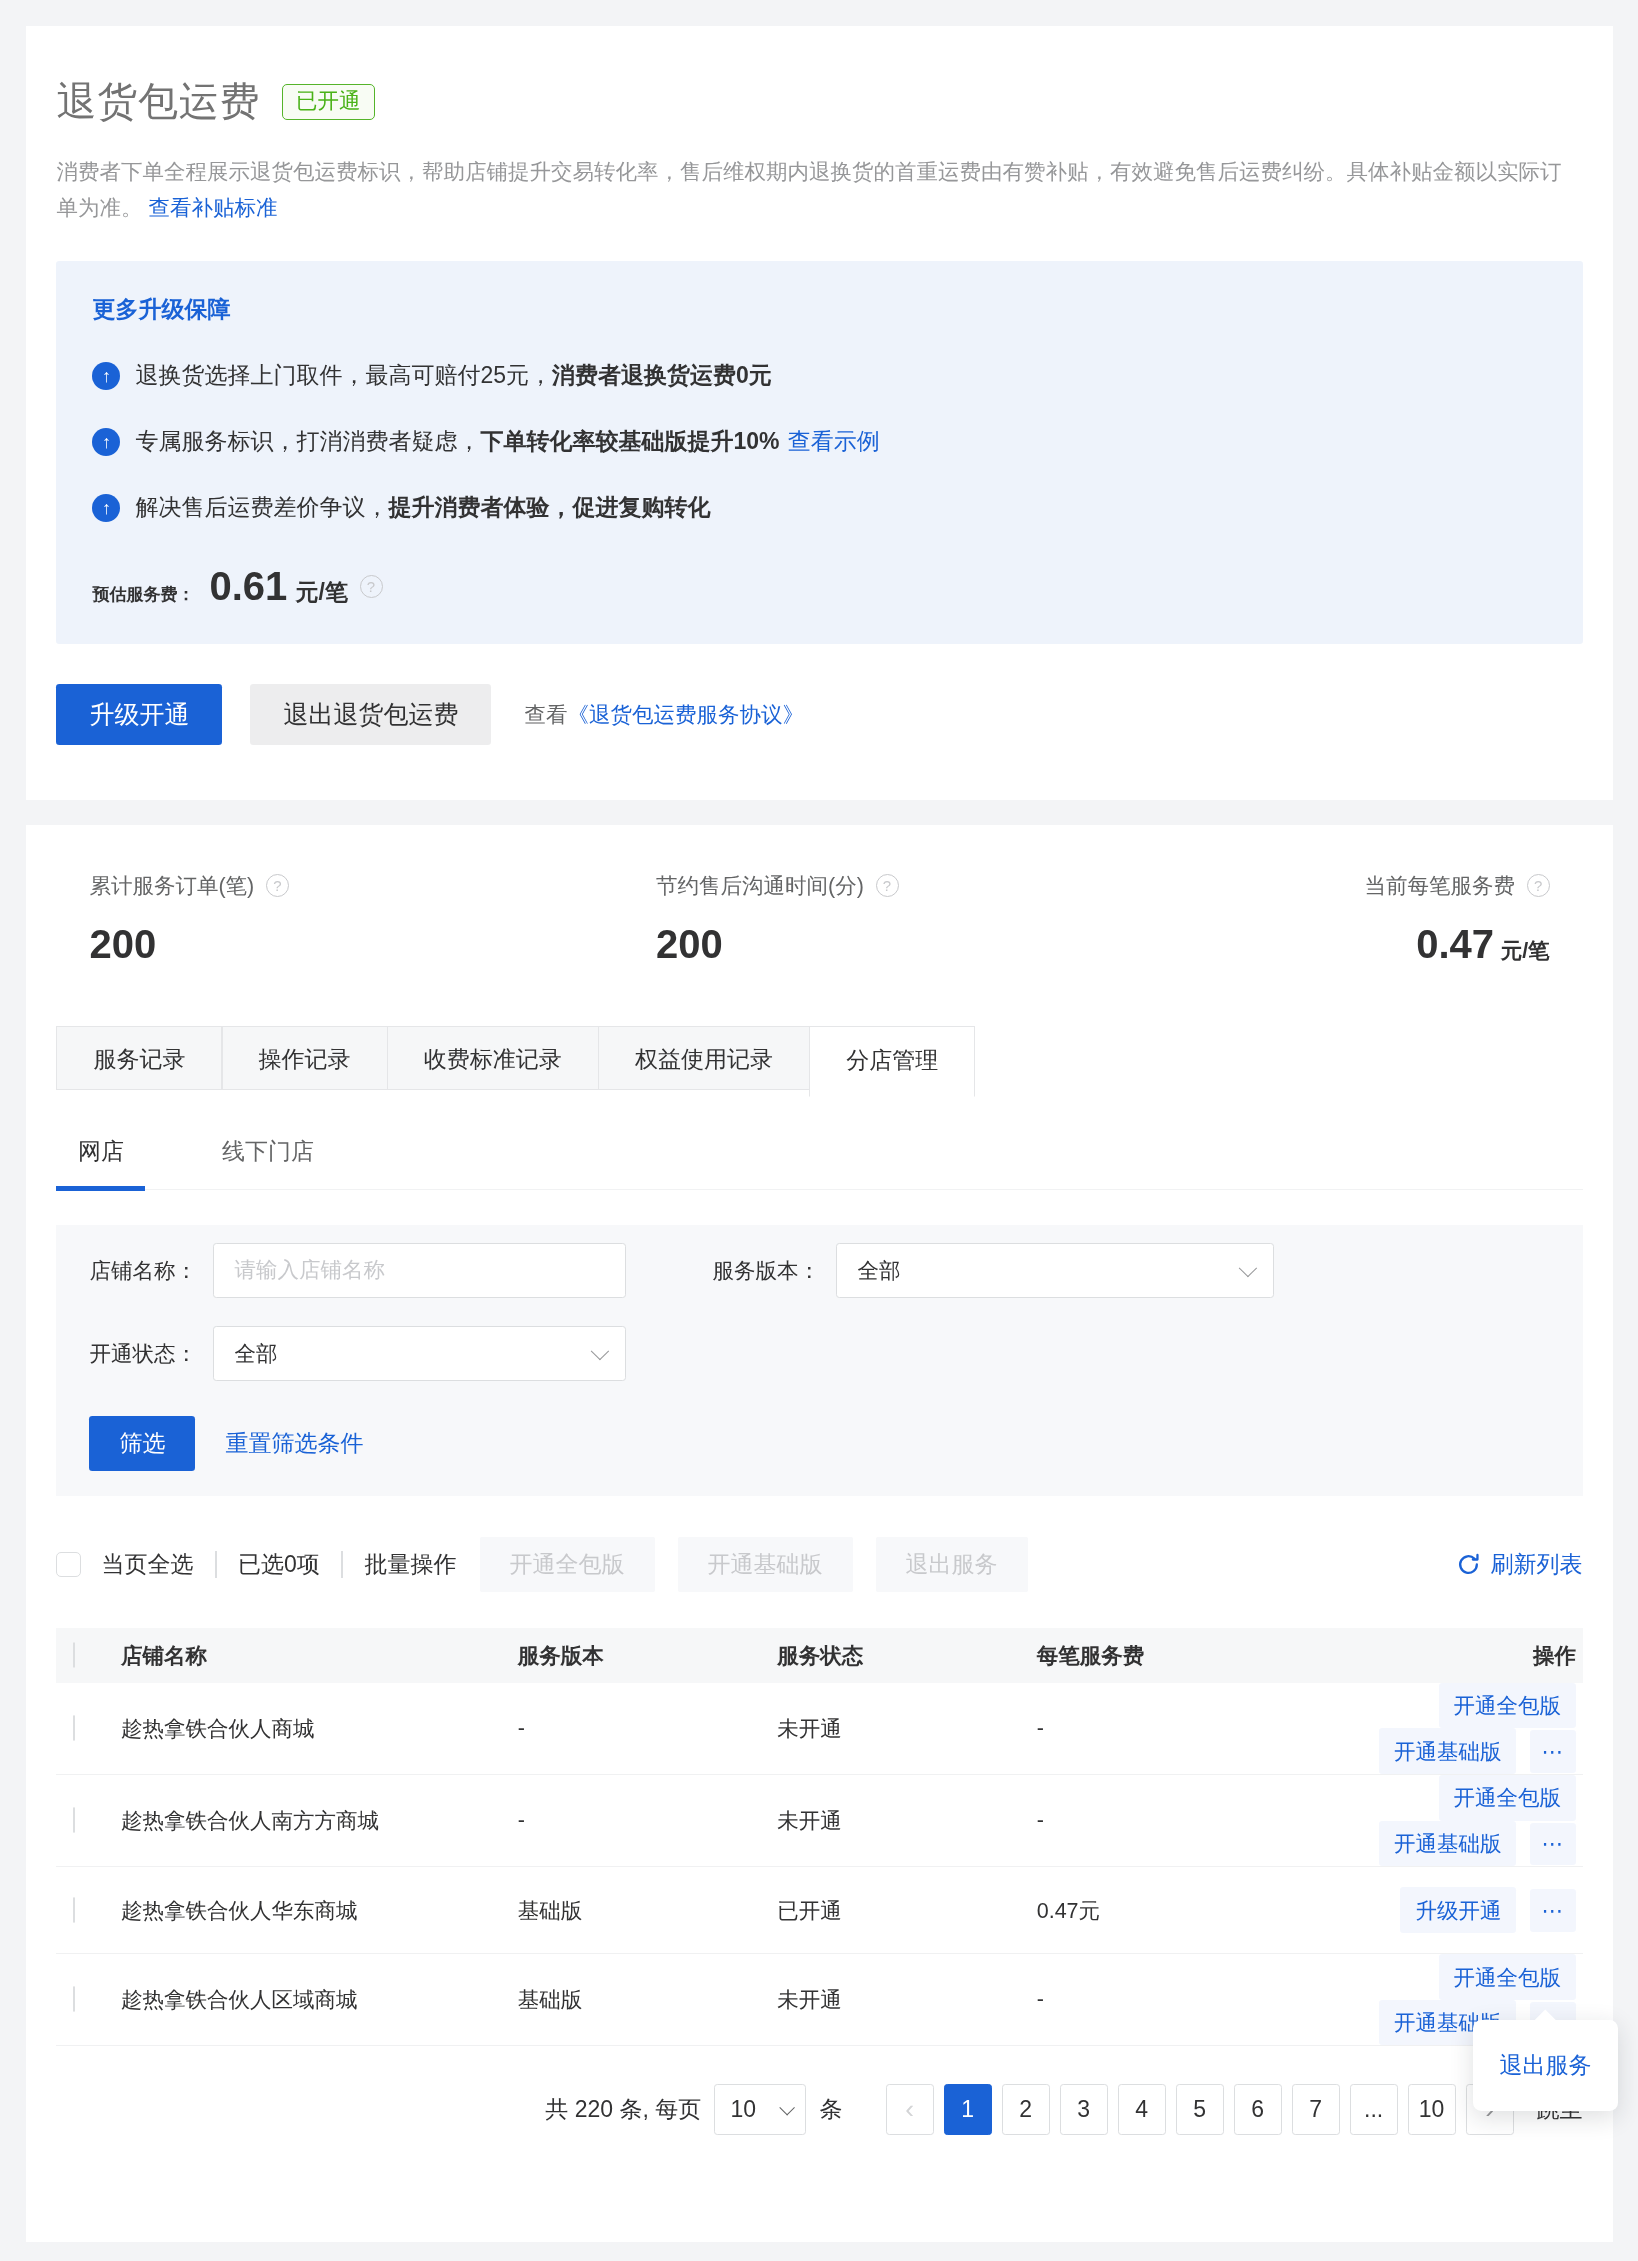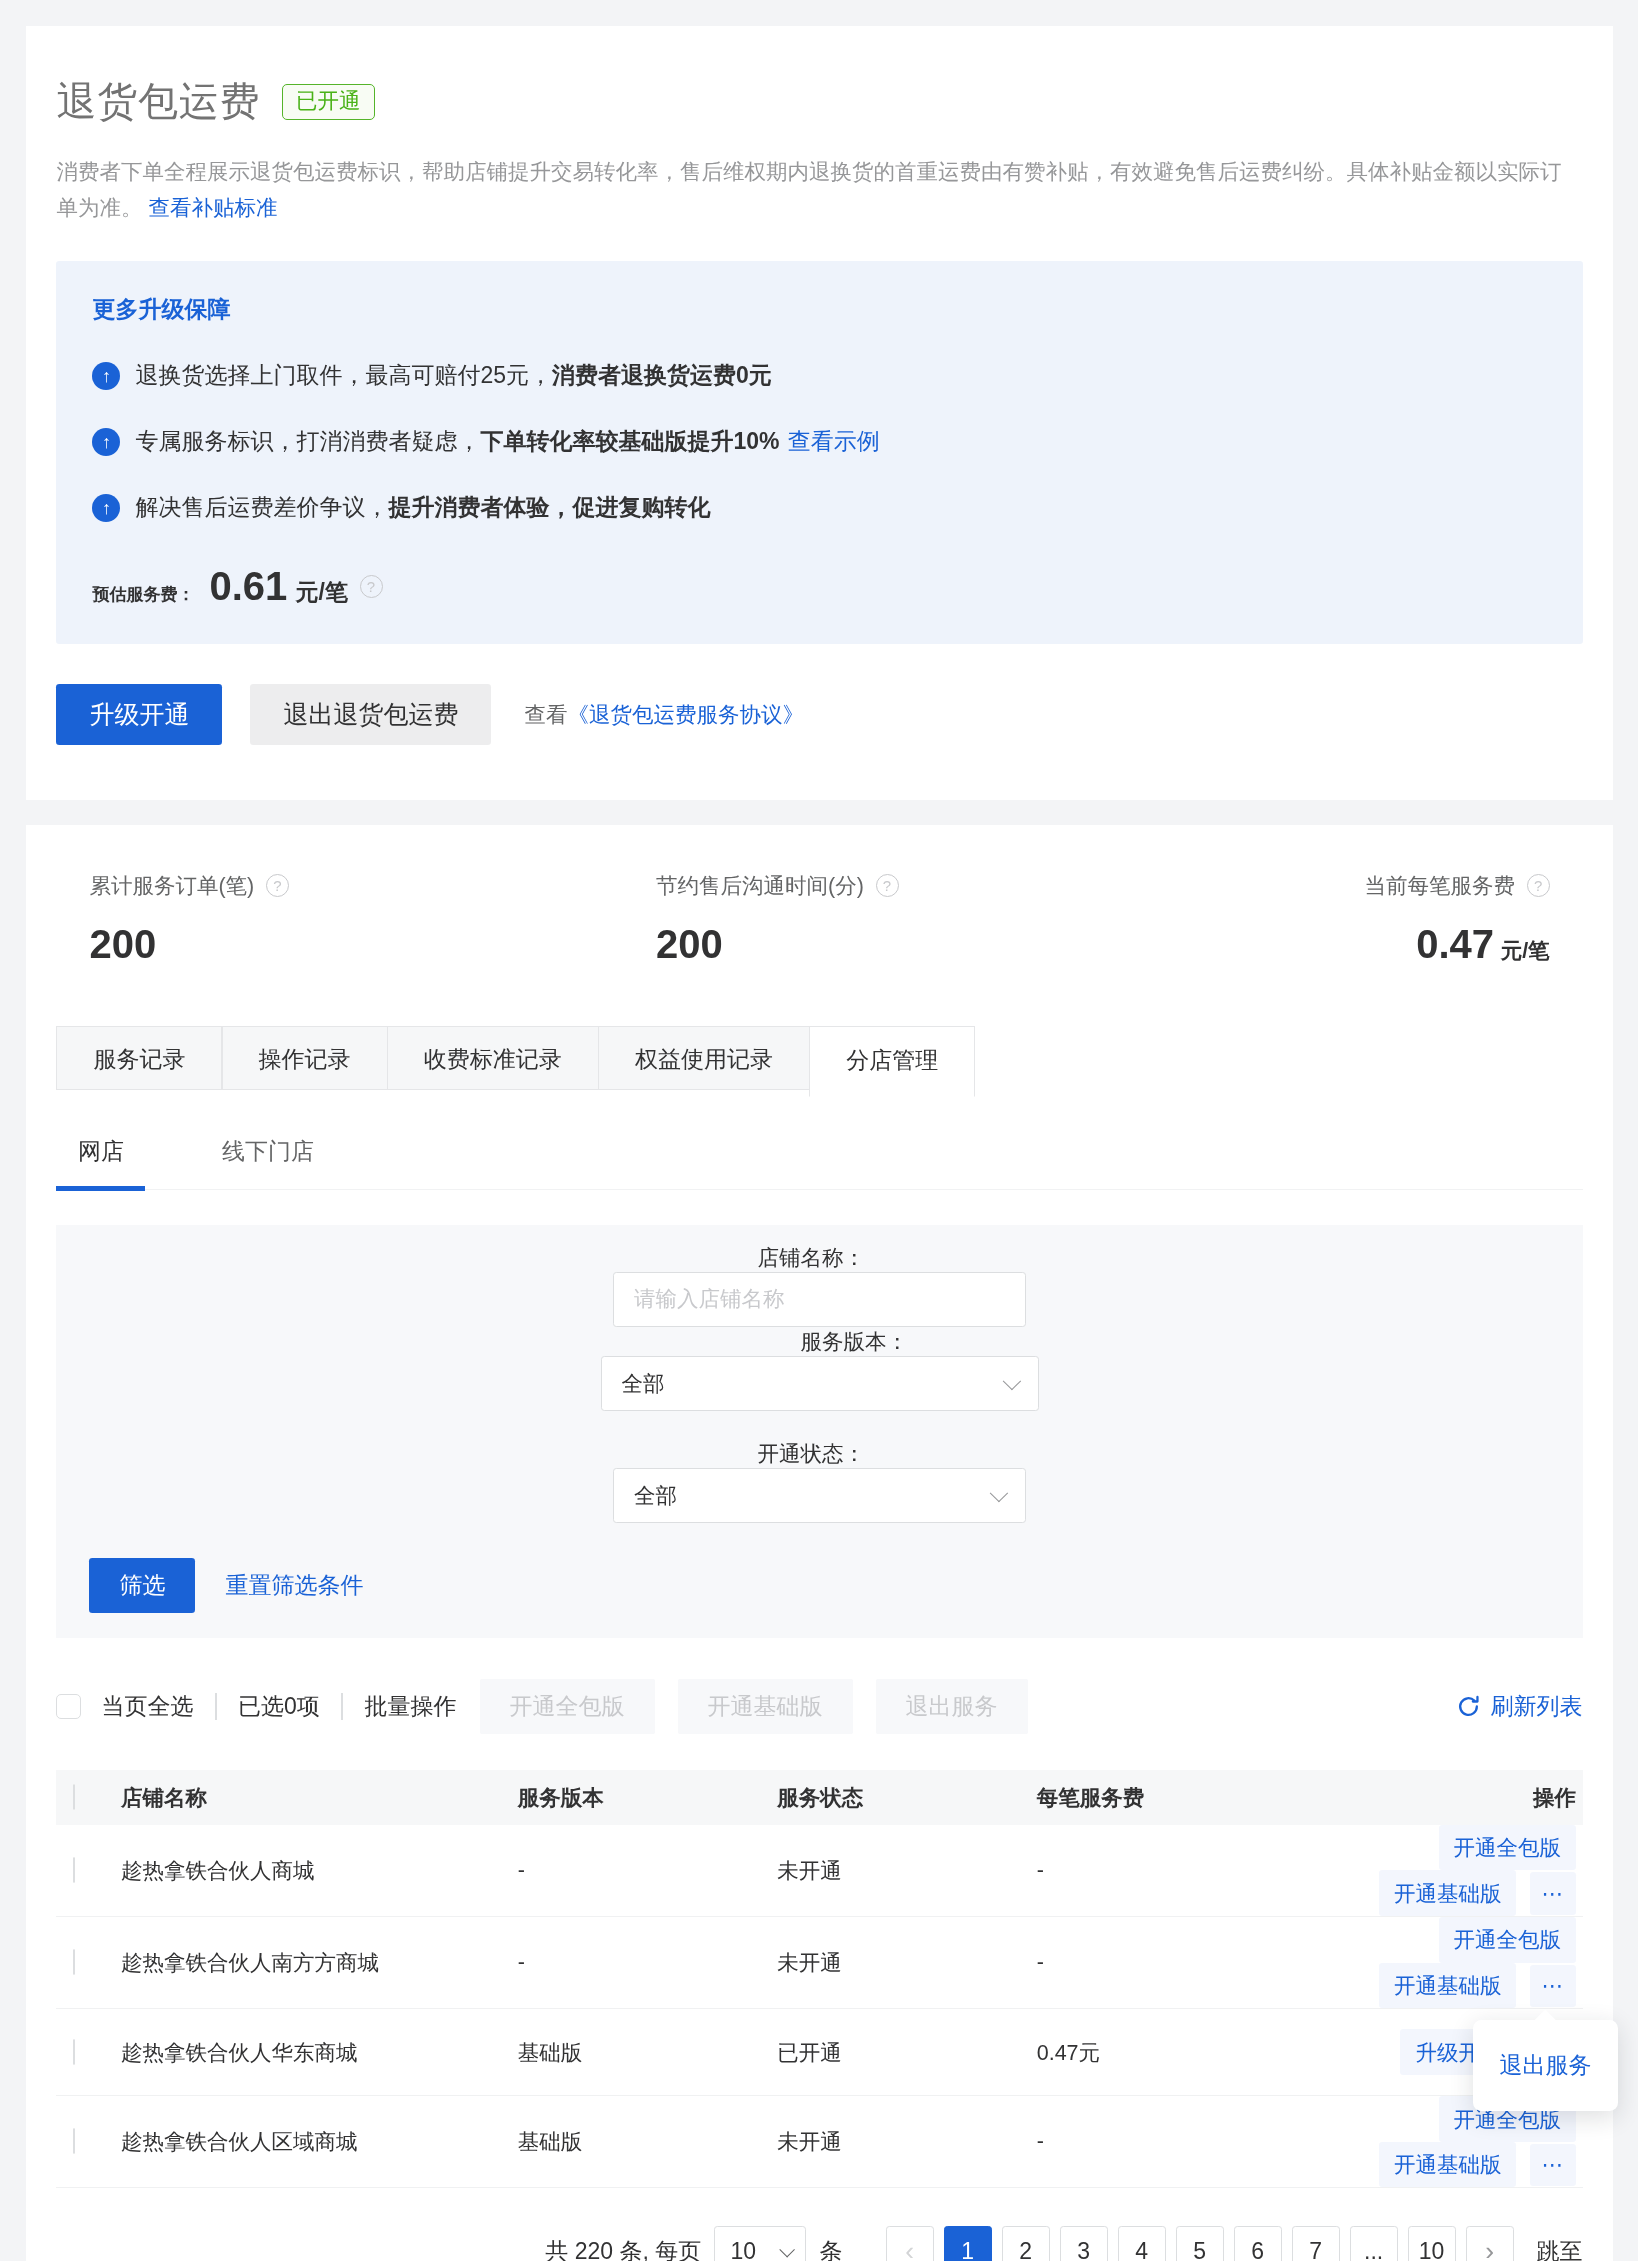--- a/index.html
+++ b/index.html
@@ -77,21 +77,21 @@
 
   .subtabs { margin-top: 23px; display: flex; border-bottom: 1.7px solid #f1f2f3; }
   .subtab { padding: 16.5px 21.5px 21.5px; margin-right: 55px; font-size: 23px; color: #646566; cursor: pointer; position: relative; }
   .subtab.active { color: #323233; }
   .subtab.active::after {
     content: ""; position: absolute; left: 0; right: 0; bottom: -1.7px; height: 5px; background: #1a62d6;
   }
 
   
   .filter-panel { margin-top: 35px; background: #f7f8fa; padding: 18px 33px 25px; }
-  .filter-row { display: flex; align-items: center; margin-top: 28px; flex-direction: column; }
+  .filter-row { display: flex; align-items: center; margin-top: 28px; }
   .filter-row:first-child { margin-top: 0; }
   .filter-label { font-size: 21.5px; color: #323233; margin-right: 16.5px; }
   .filter-label.second { margin-left: 86px; }
   .input, .select {
     width: 413px; height: 55px; background: #fff; border: 0.8px solid #dcdee0;
     border-radius: 3.3px; padding: 0 20px; font-size: 21.5px; color: #323233;
     font-family: inherit; display: flex; align-items: center; position: relative; cursor: pointer;
   }
   input.input { cursor: text; }
   .input::placeholder { color: #c8c9cc; }

